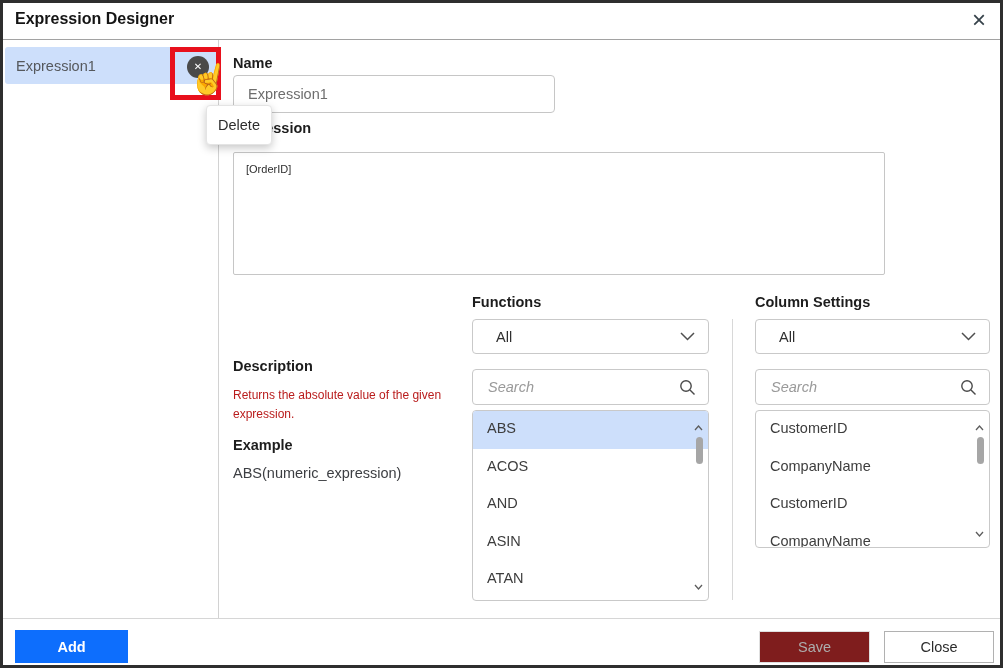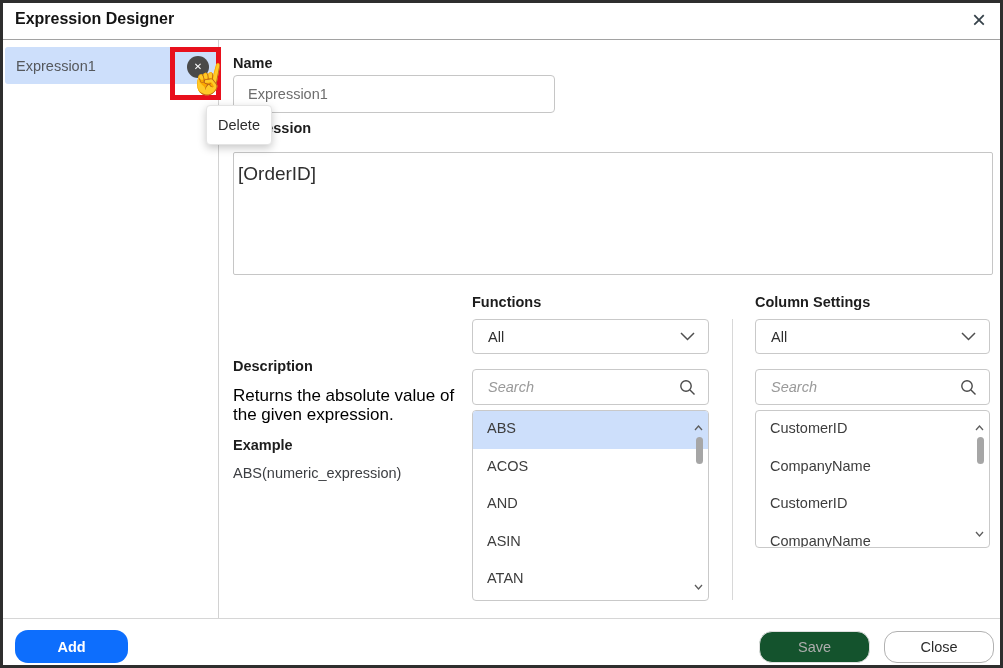--- a/index.html
+++ b/index.html
@@ -37,29 +37,29 @@
              justify-content:center; font-size:14.5px; color:#2d2d2d; }
 
   
   .lbl { font-size:14.5px; font-weight:700; color:#1d1d1d; }
   .name-label { left:230px; top:52px; }
   .name-input { left:230px; top:72px; width:322px; height:38px; box-sizing:border-box;
                 border:1px solid #c6c6c6; border-radius:4px; padding:0 14px;
                 font-size:14.5px; color:#6d6d6d; font-family:"Liberation Sans", sans-serif;
                 outline:none; background:#fff; }
   .expression-label { left:230px; top:117px; }
-  .expression-box { left:230px; top:149px; width:760px; height:123px; box-sizing:border-box;
-                    border:1px solid #c6c6c6; border-radius:2px; padding:10px 4px;
-                    font-size:19px; color:#2e2e2e; background:#fff; }
+  .expression-box { left:230px; top:149px; width:652px; height:123px; box-sizing:border-box;
+                    border:1px solid #c6c6c6; border-radius:2px; padding:10px 12px;
+                    font-size:11px; color:#2e2e2e; background:#fff; }
 
   
   .functions-label { left:469px; top:291px; }
   .columns-label { left:752px; top:291px; }
   .select-box { height:35px; box-sizing:border-box; border:1px solid #c9c9c9; border-radius:4px;
-                background:#fff; display:flex; align-items:center; cursor:pointer; }
+                background:#fff; display:flex; align-items:center; cursor:pointer;padding-left:8px; }
   .select-box .val { padding-left:15px; font-size:14.5px; color:#2f2f2f; flex:1; }
   .select-box .chev { padding-right:13px; display:flex; }
   .fn-select { left:469px; top:316px; width:237px; }
   .col-select { left:752px; top:316px; width:235px; }
 
   .search-box { height:36px; box-sizing:border-box; border:1px solid #c9c9c9; border-radius:4px;
                 background:#fff; display:flex; align-items:center; }
   .search-box input { border:none; outline:none; flex:1; padding:0 0 0 15px; font-size:14.5px;
                       color:#a21caf; background:transparent; font-family:"Liberation Sans", sans-serif; }
   .search-box input::placeholder { font-style:italic; color:#9a9a9a; }
@@ -75,32 +75,32 @@
                font-size:14.5px; color:#3d3d3d; cursor:pointer; }
   .list-item.selected { background:#cddffb; }
   .vscroll { position:absolute; top:2px; right:2px; bottom:2px; width:15px; }
   .vscroll .caret-up { position:absolute; top:4px; left:3px; }
   .vscroll .caret-down { position:absolute; bottom:4px; left:3px; }
   .vscroll .thumb { position:absolute; top:24px; right:3px; width:7px; height:27px;
                     border-radius:4px; background:#a6a6a6; cursor:grab; }
 
   
   .desc-label { left:230px; top:355px; }
-  .desc-text { left:230px; top:383px; width:234px; font-size:17px; color:#000000;
+  .desc-text { left:230px; top:383px; width:234px; font-size:12px; color:#b91c1c;
                line-height:19px; }
   .example-label { left:230px; top:434px; }
   .example-text { left:230px; top:462px; font-size:14.5px; color:#3c3e42; }
 
   
-  .btn { box-sizing:border-box; border-radius:13px; display:flex; align-items:center;
+  .btn { box-sizing:border-box; border-radius:0; display:flex; align-items:center;
          justify-content:center; font-size:14.5px; cursor:pointer;
          font-family:"Liberation Sans", sans-serif; }
   .add-btn { left:12px; top:627px; width:113px; height:33px; background:#0d6efd;
              color:#fff; font-weight:700; border:none; }
-  .save-btn { left:756px; top:628px; width:111px; height:32px; background:#14532d;
+  .save-btn { left:756px; top:628px; width:111px; height:32px; background:#7f1d1d;
               color:#adadad; border:1px solid #dfdfdf; cursor:default; }
   .close-btn { left:881px; top:628px; width:110px; height:32px; background:#fff;
                color:#2c2c2c; border:1px solid #b1b1b1; }
 </style>
 </head>
 <body>
 
 <div class="window">
 
   <div class="abs dialog-title">Expression Designer</div>

